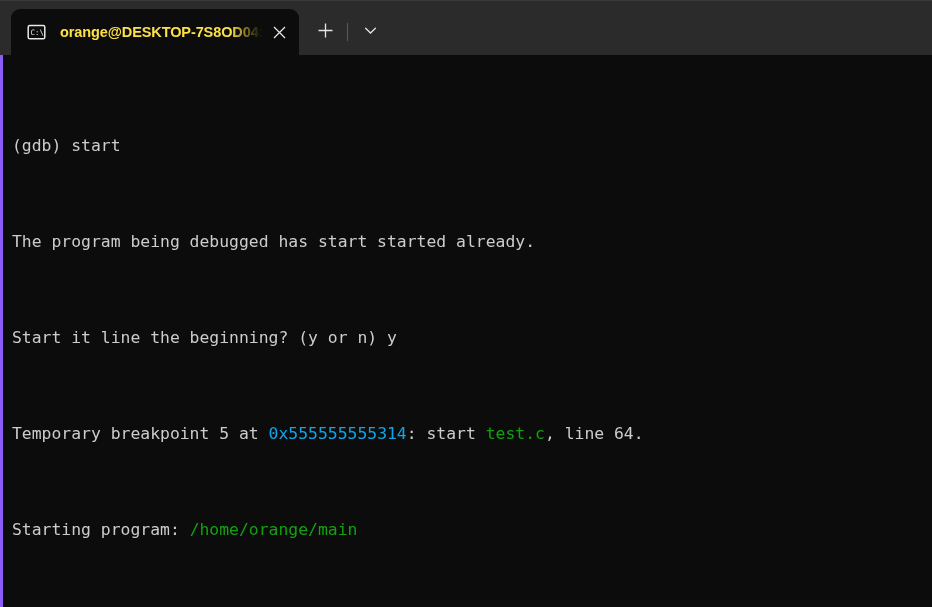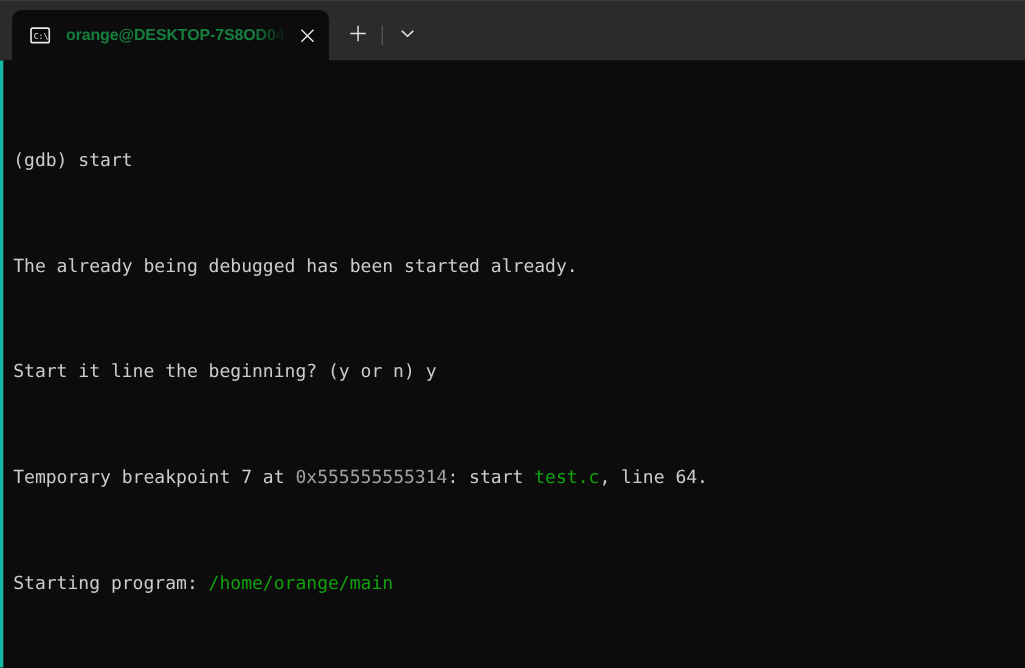--- a/index.html
+++ b/index.html
@@ -56,21 +56,21 @@
 
   .tab-icon {
     width: 19px;
     height: 19px;
     flex: 0 0 auto;
     margin-right: 14px;
     display: block;
   }
 
   .tab-title {
-    color: #15803d;
+    color: #fde047;
     font-family: "Liberation Sans", sans-serif;
     font-size: 14.5px;
     font-weight: 600;
     white-space: nowrap;
     overflow: hidden;
     flex: 1 1 auto;
     mask-image: linear-gradient(to right, #000 84%, rgba(0,0,0,0.15) 97%, rgba(0,0,0,0) 100%);
     -webkit-mask-image: linear-gradient(to right, #000 84%, rgba(0,0,0,0.15) 97%, rgba(0,0,0,0) 100%);
     letter-spacing: -0.1px;
   }
@@ -102,38 +102,38 @@
     margin: 0 5px 14px 5px;
   }
 
   
   #terminal {
     flex: 1 1 auto;
     background: #0c0c0c;
     position: relative;
     overflow: hidden;
     padding: 7px 0 0 0;
-    border-left: 3px solid #14b8a6;
+    border-left: 3px solid #8b5cf6;
   }
 
   #screen {
     font-family: "DejaVu Sans Mono", monospace;
     font-size: 16.4px;
     line-height: 24px;
     white-space: pre;
     color: #cccccc;
     padding-left: 9px;
     letter-spacing: 0px;
   }
 
   .row { height: 24px; }
 
   
   .c-fg      { color: #cccccc; }
-  .c-blue    { color: #a3a3a3; }
+  .c-blue    { color: #0ea5e9; }
   .c-green   { color: #13a10e; text-align: right; }
 </style>
 </head>
 <body>
 
 <div id="window">
 
   <div id="titlebar">
     <div id="tabstrip">
 
@@ -171,25 +171,25 @@
       </div>
 
     </div>
   </div>
 
   <div id="terminal">
     <div id="screen">
 
       <div class="row"><span class="c-fg">(gdb) start</span></div>
 
-      <div class="row"><span class="c-fg">The already being debugged has been started already.</span></div>
+      <div class="row"><span class="c-fg">The program being debugged has start started already.</span></div>
 
       <div class="row"><span class="c-fg">Start it line the beginning? (y or n) y</span></div>
 
-      <div class="row"><span class="c-fg">Temporary breakpoint 7 at </span><span class="c-blue">0x555555555314</span><span class="c-fg">: start </span><span class="c-green">test.c</span><span class="c-fg">, line </span><span class="c-fg">64</span><span class="c-fg">.</span></div>
+      <div class="row"><span class="c-fg">Temporary breakpoint 5 at </span><span class="c-blue">0x555555555314</span><span class="c-fg">: start </span><span class="c-green">test.c</span><span class="c-fg">, line </span><span class="c-fg">64</span><span class="c-fg">.</span></div>
 
       <div class="row"><span class="c-fg">Starting program: </span><span class="c-green">/home/orange/main</span></div>
 
       
 
       
 
       
 
       

